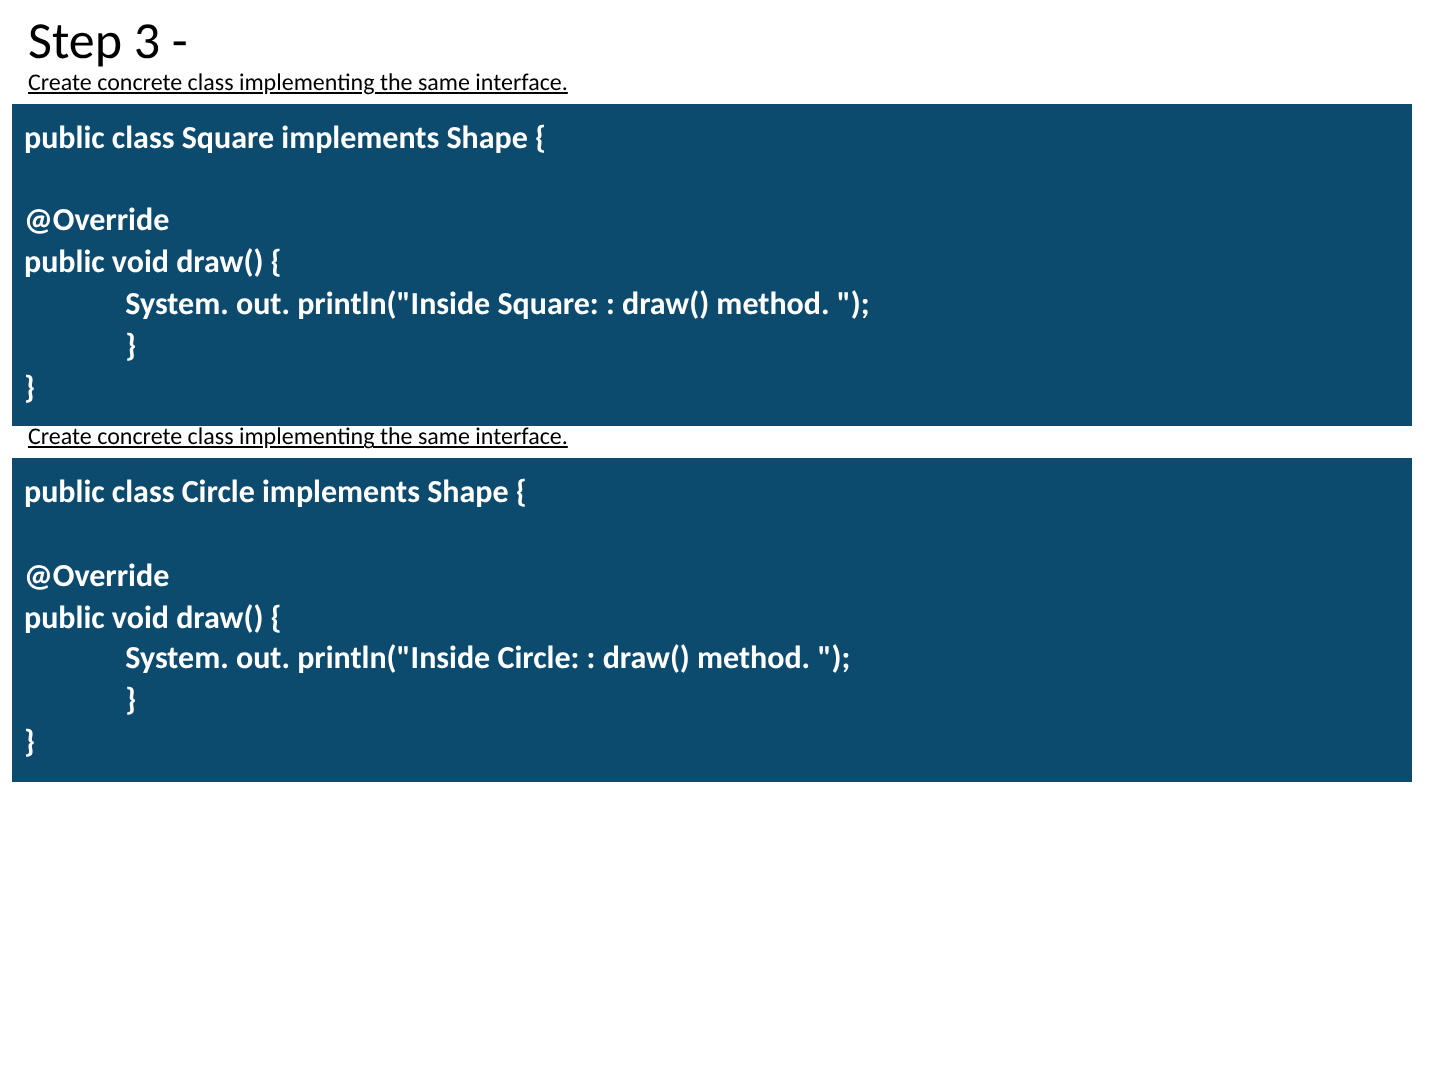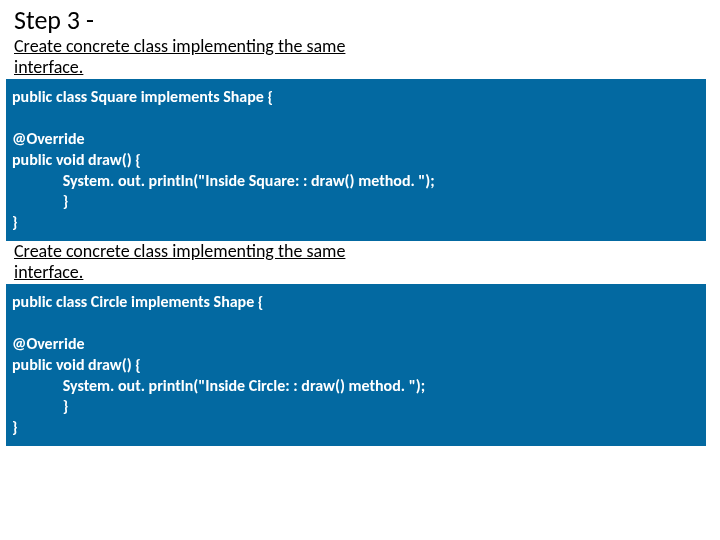--- a/index.html
+++ b/index.html
@@ -10,29 +10,29 @@
     font-family: Calibri, Arial, sans-serif;
     background: #fff;
     color: #000;
   }
   .step-title {
     font-size: 26px;
     font-weight: 400;
     margin: 4px 3px 0 14px;
   }
   .step-desc {
-    font-size: 18px;
+    font-size: 12px;
     font-weight: 400;
     margin: 0 0 0 14px;
     width: 360px;
     line-height: 1.15;
     text-decoration: underline;
   }
   .code-block {
-    background: #0369a1;
+    background: #0c4a6e;
     color: #fff;
     font-family: Calibri, Arial, sans-serif;
     font-size: 16px;
     font-weight: 700;
     padding: 8px 6px 8px 6px;
     margin: 2px 14px 0 6px;
     line-height: 1.3;
     white-space: pre;
   }
 </style>

